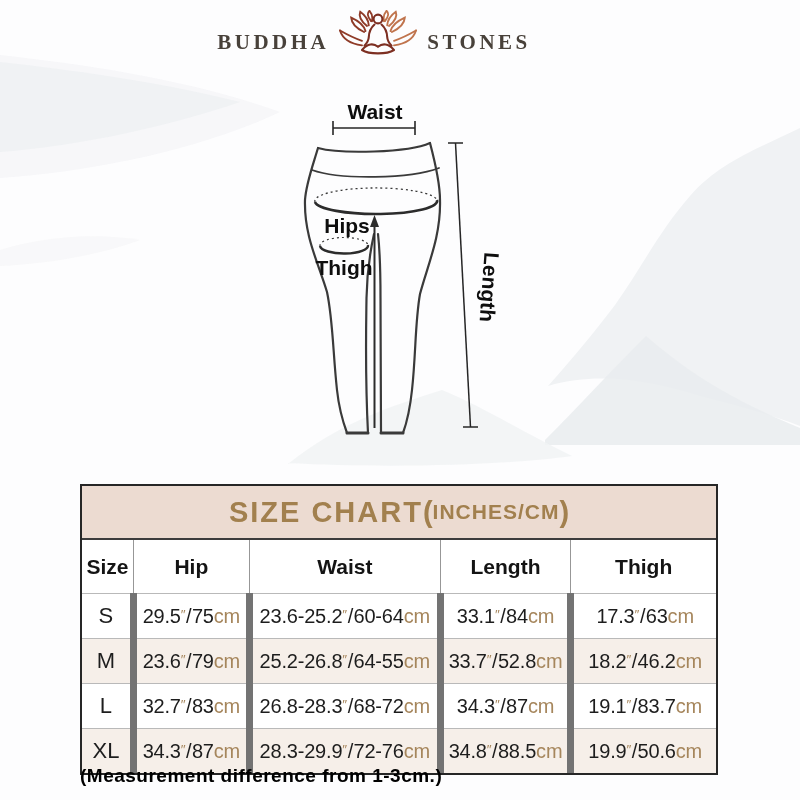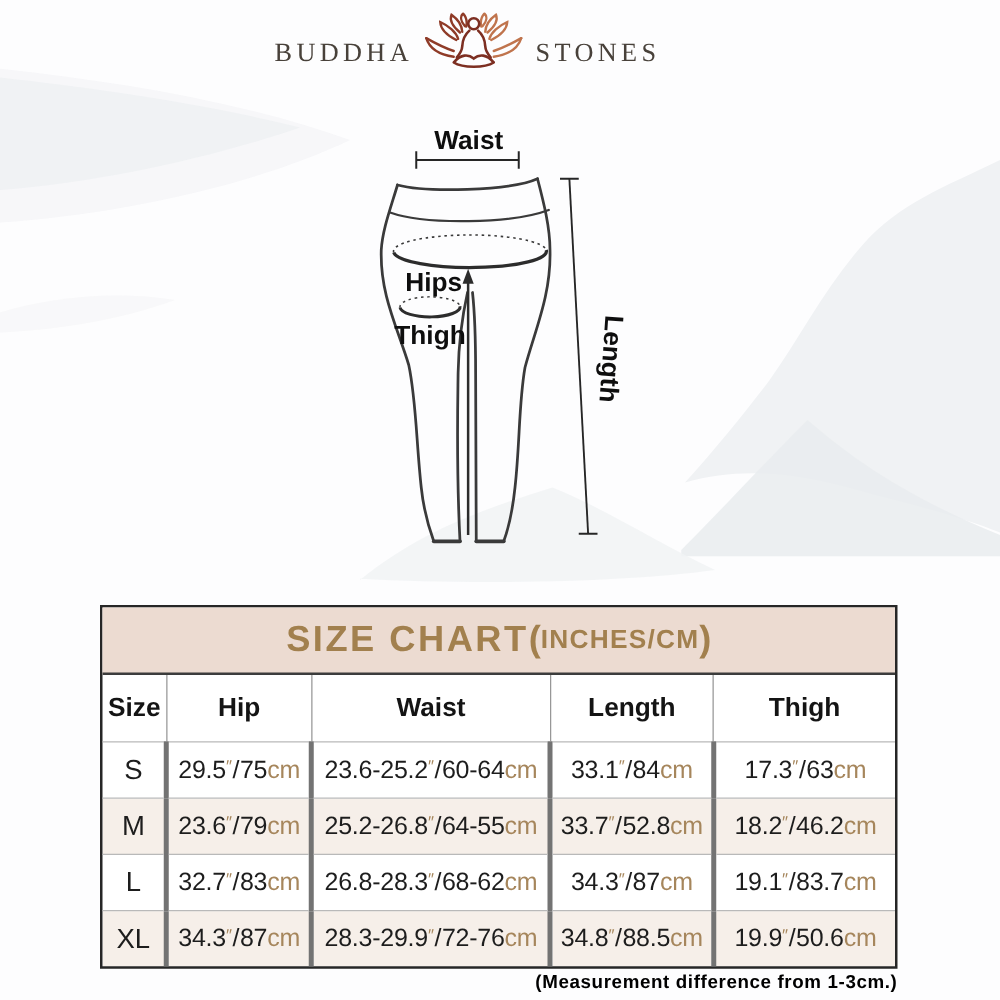--- a/index.html
+++ b/index.html
@@ -12,21 +12,21 @@
   
   #bg-art{position:absolute;left:0;top:0;width:800px;height:800px;z-index:0;}
   
   .brand{
     position:absolute;left:0;right:0;top:10px;z-index:2;
     display:flex;justify-content:center;
   }
   .brand-inner{display:flex;align-items:center;gap:8px;transform:translateX(-26px);}
   .brand-text{
     font-family:"Liberation Serif",serif;
-    font-size:21px;font-weight:400;letter-spacing:3.5px;
+    font-size:21px;font-weight:700;letter-spacing:3.5px;
     color:#48413a;padding-top:14px;
   }
   .lotus{width:82px;height:50px;}
   
   #diagram{position:absolute;left:268px;top:92px;z-index:1;}
   .dia-label{font-family:"Liberation Sans",sans-serif;font-weight:bold;font-size:21px;fill:#0e0e0e;}
   
   .tbl-wrap{
     position:absolute;left:80px;top:484px;width:638px;z-index:2;
     border:2px solid #262626;background:#ffffff;box-sizing:border-box;
@@ -41,35 +41,34 @@
   .cap-units{font-size:21px;letter-spacing:1px;}
   table{width:100%;border-collapse:collapse;table-layout:fixed;padding-left:34px;}
   thead th{
     height:51px;font-size:21px;font-weight:bold;color:#141414;
     border-left:1px solid #979797;text-align:center;vertical-align:middle;
   }
   thead th:first-child{border-left:none;}
   tbody td{
     height:42px;text-align:center;vertical-align:middle;
     font-size:20px;color:#1d1d1d;letter-spacing:-0.2px;
-    border-left:4px solid #737373;border-top:1px solid #b9b9b9;
+    border-left:7px solid #737373;border-top:1px solid #b9b9b9;
     white-space:nowrap;overflow:hidden;
   }
   tbody td:first-child{border-left:none;}
   tbody tr:nth-child(even){background:#f6efe9;}
   td.size-col{font-size:22px;font-weight:500;letter-spacing:0;}
   .unit{color:#a6865c;}
   .in-mark{color:#a6865c;font-size:0.68em;vertical-align:0.32em;letter-spacing:0;}
   .meas-sep{padding:0 0.5px;}
   
   .footnote{
     position:absolute;left:80px;width:638px;top:765px;z-index:2;
-    text-align:right;font-size:15px;font-weight:bold;color:#000;
+    text-align:left;font-size:19px;font-weight:bold;color:#000;
     letter-spacing:0.5px;
-    margin-top:12px;
   }
 </style>
 </head>
 <body>
 
 <svg id="bg-art" viewBox="0 0 800 800" aria-hidden="true">
   <path fill="#f3f4f6" d="M0,55 C90,65 190,80 280,112 C200,150 90,172 0,178 Z" opacity="0.7"></path>
   <path fill="#eef0f3" d="M0,62 C70,70 150,80 240,102 C170,126 80,146 0,152 Z" opacity="0.8"></path>
   <path fill="#f0f2f4" d="M800,128 C755,150 720,162 690,196 C660,230 640,270 615,305 C595,331 575,356 548,386 C600,371 650,381 700,396 C740,406 775,416 800,426 Z"></path>
   <path fill="#e9ecef" d="M545,440 C575,410 610,372 646,336 C681,366 722,396 800,428 L800,445 L545,445 Z" opacity="0.85"></path>
@@ -191,21 +190,21 @@
         <tr>
           <td class="size-col">M</td>
           <td><span class="meas-in">23.6</span><span class="in-mark">″</span><span class="meas-sep">/</span><span class="meas-cm">79</span><span class="unit">cm</span></td>
           <td><span class="meas-in">25.2-26.8</span><span class="in-mark">″</span><span class="meas-sep">/</span><span class="meas-cm">64-55</span><span class="unit">cm</span></td>
           <td><span class="meas-in">33.7</span><span class="in-mark">″</span><span class="meas-sep">/</span><span class="meas-cm">52.8</span><span class="unit">cm</span></td>
           <td><span class="meas-in">18.2</span><span class="in-mark">″</span><span class="meas-sep">/</span><span class="meas-cm">46.2</span><span class="unit">cm</span></td>
         </tr>
         <tr>
           <td class="size-col">L</td>
           <td><span class="meas-in">32.7</span><span class="in-mark">″</span><span class="meas-sep">/</span><span class="meas-cm">83</span><span class="unit">cm</span></td>
-          <td><span class="meas-in">26.8-28.3</span><span class="in-mark">″</span><span class="meas-sep">/</span><span class="meas-cm">68-62</span><span class="unit">cm</span></td>
+          <td><span class="meas-in">26.8-28.3</span><span class="in-mark">″</span><span class="meas-sep">/</span><span class="meas-cm">68-72</span><span class="unit">cm</span></td>
           <td><span class="meas-in">34.3</span><span class="in-mark">″</span><span class="meas-sep">/</span><span class="meas-cm">87</span><span class="unit">cm</span></td>
           <td><span class="meas-in">19.1</span><span class="in-mark">″</span><span class="meas-sep">/</span><span class="meas-cm">83.7</span><span class="unit">cm</span></td>
         </tr>
         <tr>
           <td class="size-col">XL</td>
           <td><span class="meas-in">34.3</span><span class="in-mark">″</span><span class="meas-sep">/</span><span class="meas-cm">87</span><span class="unit">cm</span></td>
           <td><span class="meas-in">28.3-29.9</span><span class="in-mark">″</span><span class="meas-sep">/</span><span class="meas-cm">72-76</span><span class="unit">cm</span></td>
           <td><span class="meas-in">34.8</span><span class="in-mark">″</span><span class="meas-sep">/</span><span class="meas-cm">88.5</span><span class="unit">cm</span></td>
           <td><span class="meas-in">19.9</span><span class="in-mark">″</span><span class="meas-sep">/</span><span class="meas-cm">50.6</span><span class="unit">cm</span></td>
         </tr>

